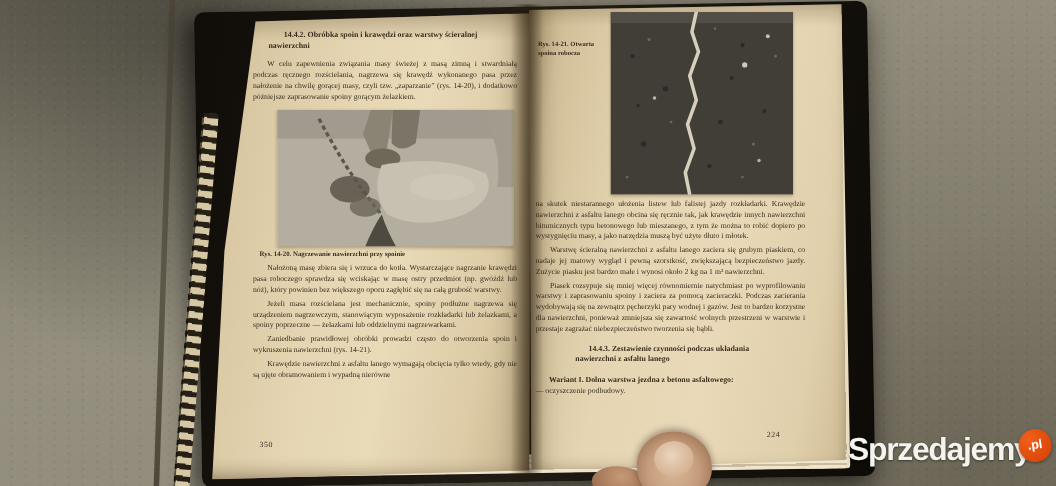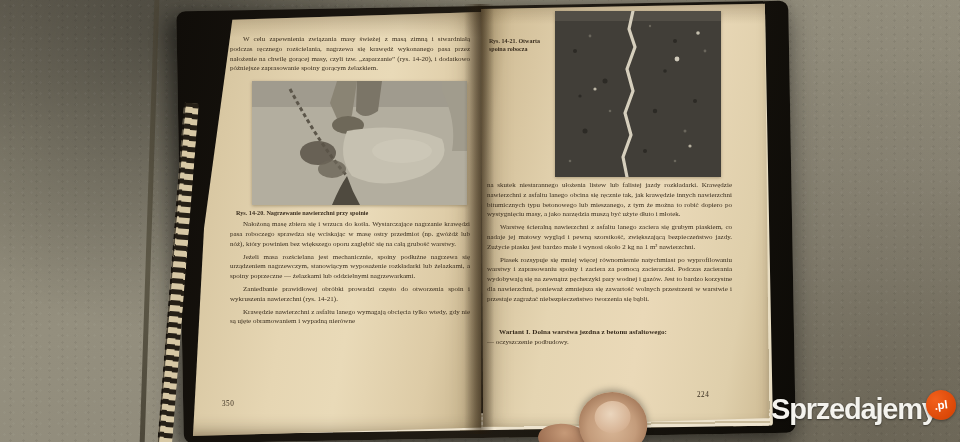--- a/index.html
+++ b/index.html
@@ -67,24 +67,24 @@
   .rp-content{position:absolute;left:8px;top:178px;width:245px;}
   .heading{font-size:7.2px;font-weight:bold;line-height:9.6px;
     padding-left:14px;text-indent:14px;width:212px;}
   .para{font-size:7px;line-height:9.8px;text-align:justify;text-indent:13px;margin-top:3px;}
   .para.first{margin-top:7px;}
   .lp-figure{margin:7px 0 0 22px;width:215px;height:124px;
     box-shadow:0 1px 3px rgba(60,45,20,.35);}
   .lp-caption{font-size:6.2px;font-weight:bold;margin:4px 0 4px 6px;color:#3a2e1f;}
   .subheading{font-size:7.1px;font-weight:bold;line-height:9.6px;
     padding-left:36px;text-indent:12px;width:190px;margin-top:8px;}
-  .variant-head{font-size:7.1px;font-weight:bold;margin-top:23px;text-indent:12px;width:210px;}
+  .variant-head{font-size:7.1px;font-weight:bold;margin-top:9px;text-indent:12px;width:210px;}
   .variant-item{font-size:7px;margin-top:2px;}
   .pagenum{position:absolute;font-size:7.2px;letter-spacing:.5px;}
-  .pagenum-left{left:32px;top:388px;}
+  .pagenum-left{left:46px;top:388px;}
   .pagenum-right{left:218px;top:388px;}
   figure{margin:0;padding:0;}
   svg{display:block;width:100%;height:100%;}
 
   
   .finger-2{position:absolute;left:538px;top:424px;width:52px;height:30px;
     background:radial-gradient(ellipse at 50% 30%,#c69a78,#9d6f52 75%);
     border-radius:50%;transform:rotate(6deg);}
   .thumb{position:absolute;left:579px;top:392px;width:68px;height:62px;
     background:radial-gradient(ellipse at 48% 58%,#d9b797 0%,#c49c7b 48%,#a17657 78%,#835b42 100%);
@@ -115,20 +115,21 @@
   <div class="floor-speckle"></div>
   <div class="grout"></div>
 
   <div class="book-cover"></div>
   <div class="page-edges-right"></div>
   <div class="page-edges-bottom"></div>
   <div class="page-edges-left"></div>
 
   <div class="page left-page">
     <div class="lp-content">
+      <div class="heading">14.4.2. Obróbka spoin i krawędzi oraz warstwy ścieralnej nawierzchni</div>
       <div class="para first">W celu zapewnienia związania masy świeżej z masą zimną i stwardniałą podczas ręcznego rozścielania, nagrzewa się krawędź wykonanego pasa przez nałożenie na chwilę gorącej masy, czyli tzw. „zaparzanie” (rys. 14-20), i dodatkowo późniejsze zaprasowanie spoiny gorącym żelazkiem.</div>
       <figure class="lp-figure">
         <svg viewBox="0 0 215 124" preserveAspectRatio="none">
           <rect width="215" height="124" fill="#b3ae9f"></rect>
           <rect width="215" height="26" fill="#9b968a" opacity="0.8"></rect>
           <path d="M85,0 L105,0 L100,34 Q96,44 86,40 L78,22 Z" fill="#8a8474"></path>
           <path d="M105,0 L130,0 L126,30 Q112,40 104,30 Z" fill="#7b7567"></path>
           <ellipse cx="96" cy="44" rx="16" ry="9" fill="#6e6859"></ellipse>
           <path d="M38,8 Q55,40 70,62 T95,95" stroke="#5c564a" stroke-width="3" stroke-dasharray="4 3" fill="none"></path>
           <ellipse cx="66" cy="72" rx="18" ry="12" fill="#5a5448" opacity="0.85"></ellipse>
@@ -179,20 +180,21 @@
         <circle cx="143" cy="22" r="1.8" fill="#c5bfae"></circle>
         <circle cx="40" cy="78" r="1.6" fill="#bdb7a6"></circle>
         <circle cx="135" cy="135" r="1.6" fill="#b5af9e"></circle>
         <path d="M78,0 L74,18 L80,36 L72,58 L78,80 L70,102 L76,124 L68,146 L72,166" stroke="#d6cfbd" stroke-width="3.2" fill="none" stroke-linejoin="round" stroke-linecap="round"></path>
       </svg>
     </figure>
     <div class="rp-content">
       <div class="para" style="margin-top:0;text-indent:0;">na skutek niestarannego ułożenia listew lub falistej jazdy rozkładarki. Krawędzie nawierzchni z asfaltu lanego obcina się ręcznie tak, jak krawędzie innych nawierzchni bitumicznych typu betonowego lub mieszanego, z tym że można to robić dopiero po wystygnięciu masy, a jako narzędzia muszą być użyte dłuto i młotek.</div>
       <div class="para">Warstwę ścieralną nawierzchni z asfaltu lanego zaciera się grubym piaskiem, co nadaje jej matowy wygląd i pewną szorstkość, zwiększającą bezpieczeństwo jazdy. Zużycie piasku jest bardzo małe i wynosi około 2 kg na 1 m² nawierzchni.</div>
       <div class="para">Piasek rozsypuje się mniej więcej równomiernie natychmiast po wyprofilowaniu warstwy i zaprasowaniu spoiny i zaciera za pomocą zacieraczki. Podczas zacierania wydobywają się na zewnątrz pęcherzyki pary wodnej i gazów. Jest to bardzo korzystne dla nawierzchni, ponieważ zmniejsza się zawartość wolnych przestrzeni w warstwie i przestaje zagrażać niebezpieczeństwo tworzenia się bąbli.</div>
+      <div class="subheading">14.4.3. Zestawienie czynności podczas układania nawierzchni z asfaltu lanego</div>
       <div class="variant-head">Wariant I. Dolna warstwa jezdna z betonu asfaltowego:</div>
       <div class="variant-item">— oczyszczenie podbudowy.</div>
     </div>
     <div class="pagenum pagenum-right">224</div>
   </div>
 
   <div class="gutter-shadow"></div>
 
   <div class="finger-2"></div>
   <div class="thumb">

